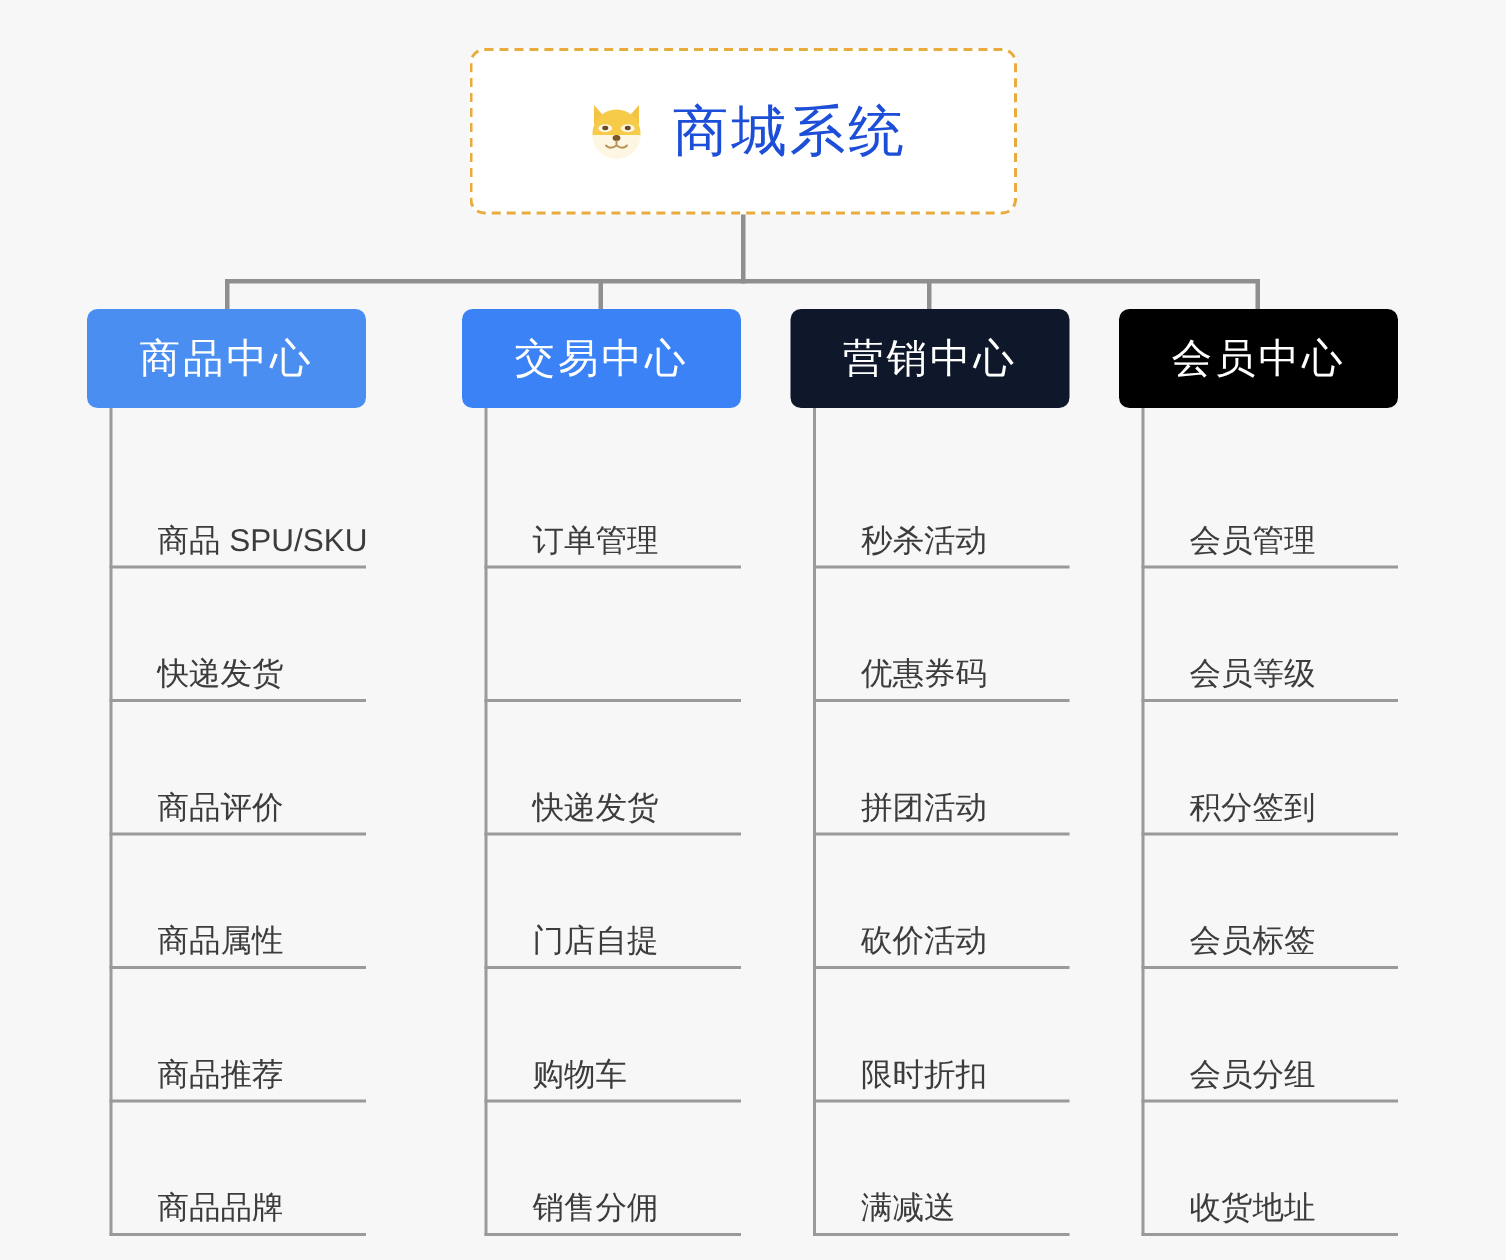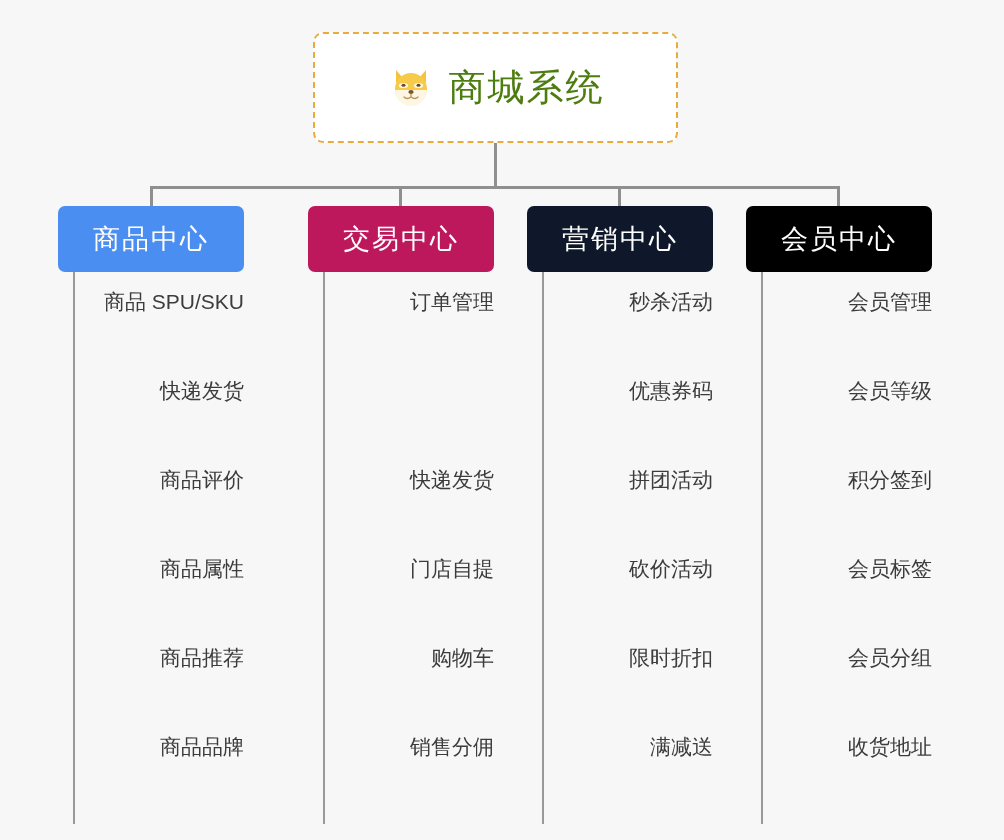--- a/index.html
+++ b/index.html
@@ -38,21 +38,21 @@
   .root-icon {
     font-size: 44px;
     line-height: 1;
     display: block;
     width: 48px;
     height: 48px;
   }
   .root-icon svg { display: block; }
   .root-title {
     font-size: 37px;
-    color: #4d7c0f;
+    color: #1d4ed8;
     letter-spacing: 2px;
     line-height: 1;
     white-space: nowrap;
   }
 
   
   .conn {
     position: absolute;
     background: #8f8f8f;
   }
@@ -88,20 +88,21 @@
     position: absolute;
     left: 15px;
     top: 0;
     width: 2px;
     background: #9a9a9a;
   }
   .leaf {
     position: relative;
     height: 89px;
     display: flex;
+    flex-direction: column;
     justify-content: flex-end;
   }
   .leaf-label {
     font-size: 21px;
     color: #3c3c3c;
     white-space: nowrap;
     padding-left: 32px;
     padding-bottom: 5px;
     line-height: 1.1;
   }
@@ -173,21 +174,21 @@
         <div class="leaf-underline"></div>
       </div>
       <div class="leaf">
         <div class="leaf-label">商品品牌</div>
         <div class="leaf-underline"></div>
       </div>
     </div>
   </div>
 
   <div class="branch branch-1">
-    <div class="branch-header" style="background: #be185d;">
+    <div class="branch-header" style="background: #3b82f6;">
       <span>交易中心</span>
     </div>
     <div class="branch-body">
       <div class="spine" style="height: 552px;"></div>
       <div class="leaf">
         <div class="leaf-label">订单管理</div>
         <div class="leaf-underline"></div>
       </div>
       <div class="leaf">
         <div class="leaf-underline"></div>

